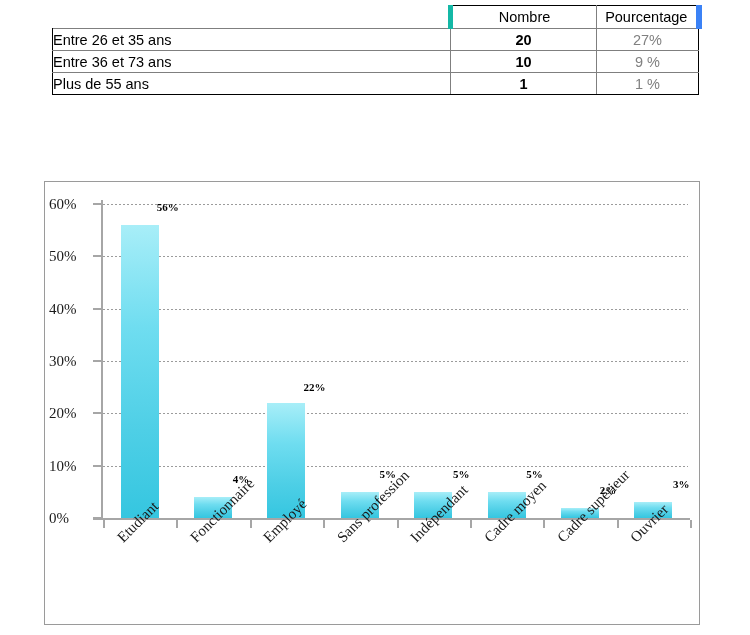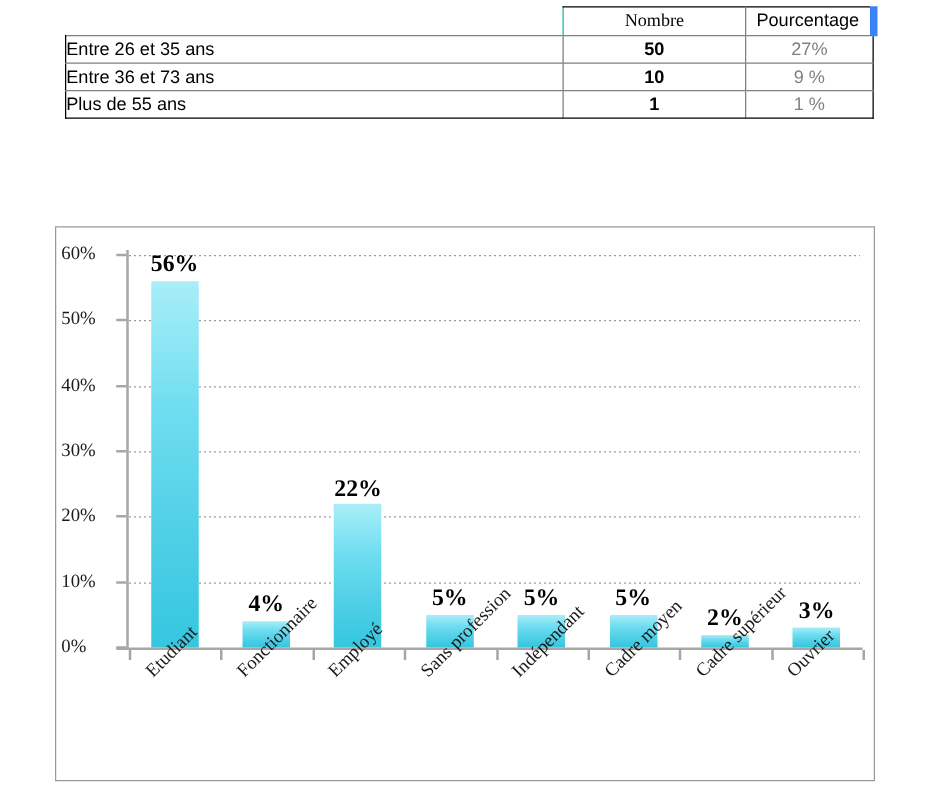--- a/index.html
+++ b/index.html
@@ -41,21 +41,21 @@
     border: 1px solid #7f7f7f;
     border-top: 1px solid #000000;
     height: 22px;
     text-align: center;
     vertical-align: middle;
     font-family: "Liberation Sans", sans-serif;
     font-size: 14.5px;
     font-weight: normal;
     color: #000000;
   }
-  .hdr-cell.first-hdr { border-left: 1px solid #14b8a6; font-family: Liberation Serif, serif; }
+  .hdr-cell.first-hdr { border-left: 5px solid #14b8a6; }
   .hdr-cell.last-hdr  { border-right: 6px solid #3b82f6; }
 
   #stats-table tbody tr { height: 21px; }
 
   .cell-label {
     border: 1px solid #7f7f7f;
     border-left: 1px solid #000000;
     height: 21px;
     padding-left: 5px;
     text-align: left;
@@ -169,26 +169,27 @@
     background: #a6a6a6;
   }
 
   .bar {
     position: absolute;
     background: linear-gradient(to bottom, #a8eef8 0%, #6fddf0 35%, #4ecfe6 70%, #35c6e0 100%);
   }
   .bar-label {
     position: absolute;
     font-family: "Liberation Serif", serif;
-    font-size: 19px;
+    font-size: 11px;
     font-weight: bold;
     color: #000000;
     text-align: center;
     white-space: nowrap;
     transform: translateX(-50%);
+    margin-left: 28px;
   }
   .cat-label {
     position: absolute;
     font-family: "Liberation Serif", serif;
     font-size: 15px;
     color: #1a1a1a;
     white-space: nowrap;
     transform-origin: left top;
     transform: rotate(-45deg);
   }
@@ -205,21 +206,21 @@
   <thead>
     <tr>
       <th class="hdr-blank"></th>
       <th class="hdr-cell first-hdr">Nombre</th>
       <th class="hdr-cell last-hdr">Pourcentage</th>
     </tr>
   </thead>
   <tbody id="table-body">
       <tr>
         <td class="cell-label">Entre 26 et 35 ans</td>
-        <td class="cell-nombre">50</td>
+        <td class="cell-nombre">20</td>
         <td class="cell-pct">27%</td>
       </tr>
       <tr>
         <td class="cell-label">Entre 36 et 73 ans</td>
         <td class="cell-nombre">10</td>
         <td class="cell-pct">9 %</td>
       </tr>
       <tr>
         <td class="cell-label">Plus de 55 ans</td>
         <td class="cell-nombre">1</td>

